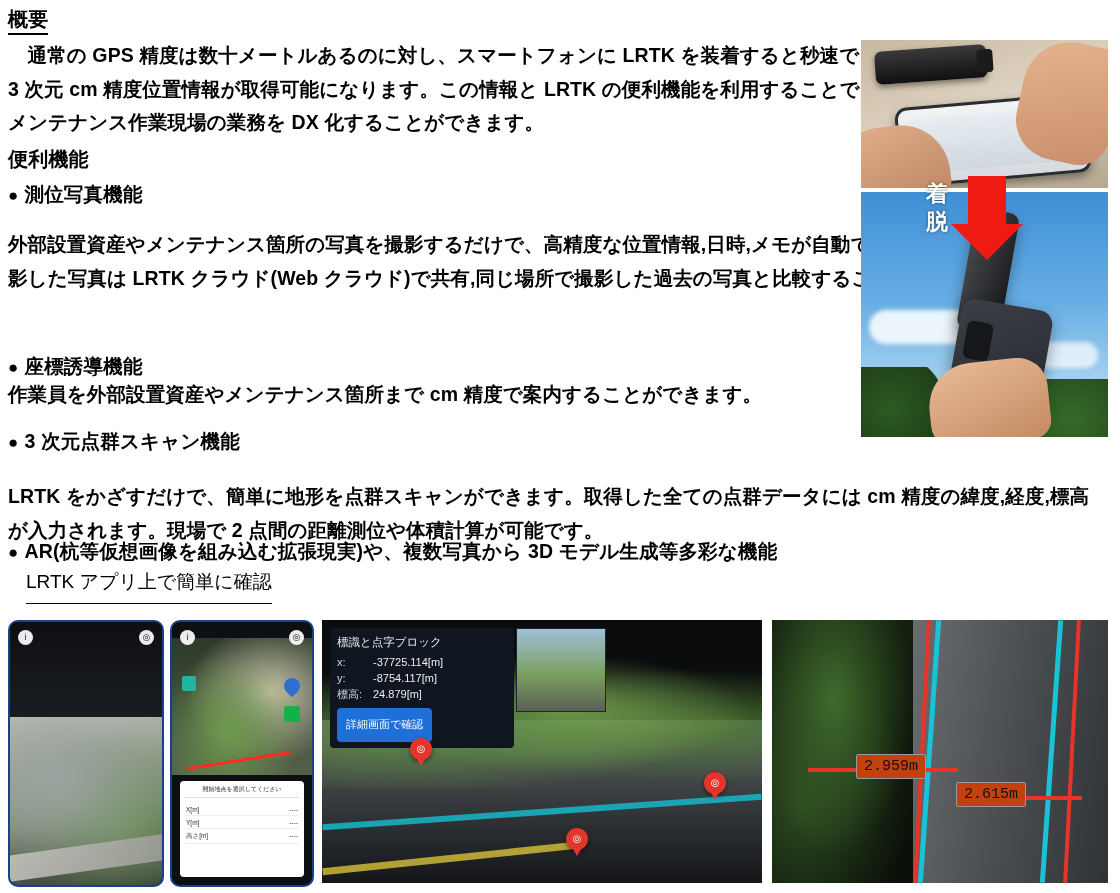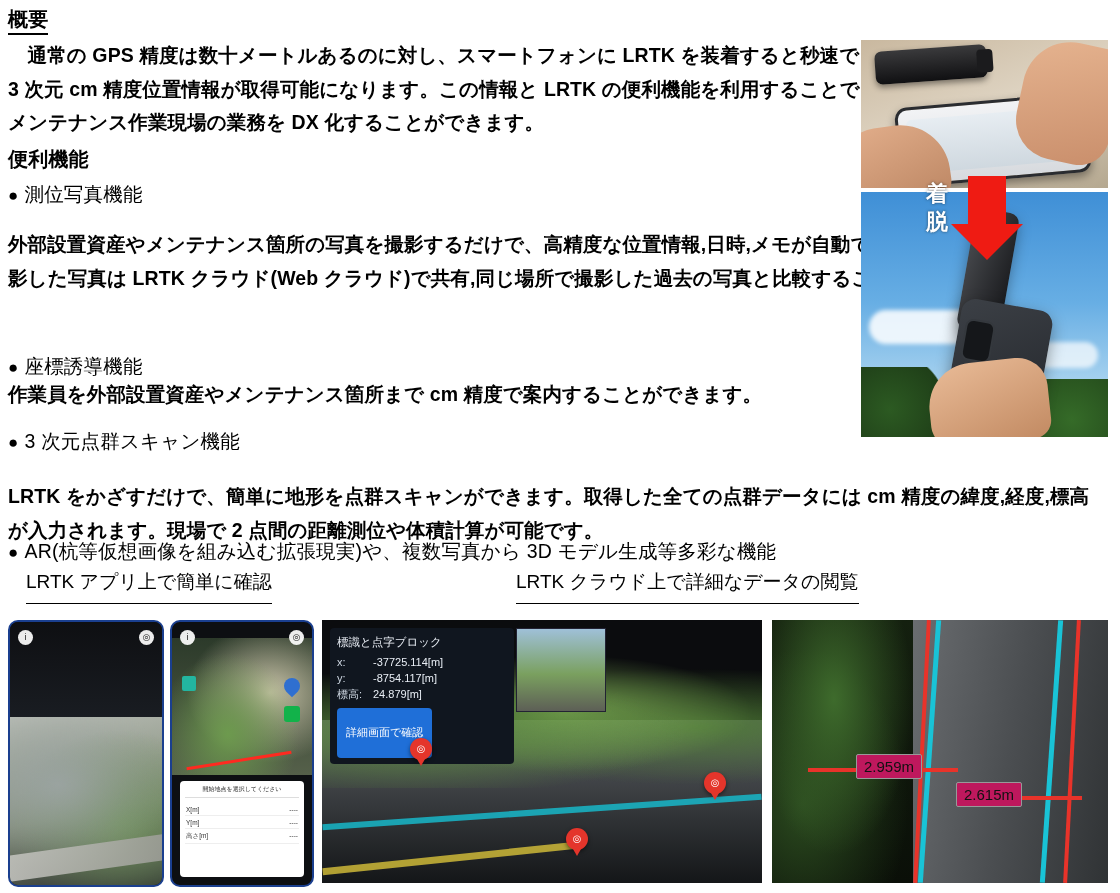--- a/index.html
+++ b/index.html
@@ -42,21 +42,21 @@
   }
   p.body {
     font-size: 19.5px;
     line-height: 1.72;
     margin: 0;
     letter-spacing: 0.1px;
     font-weight: bold;
   }
   .bullet-head {
     font-size: 19.5px;
-    font-weight: normal;
+    font-weight: bold;
     margin: 7px 0 2px 0;
     line-height: 1.5;
     letter-spacing: 0.2px;
   }
   .bullet-head .dot {
     font-size: 17px;
     margin-right: 6px;
   }
   .block {
     margin-bottom: 1px;
@@ -321,21 +321,21 @@
     border-radius:4px; padding:6px 7px; box-sizing:border-box;
     font-size:11px; line-height:1.45;
   }
   .cloud-card .title{ font-size:11.5px; margin-bottom:4px; }
   .cloud-card .kv{ display:flex; }
   .cloud-card .kv .k{ width:36px; color:#cfd8e3; }
   .cloud-card .kv .v{ flex:1; }
   .cloud-card .btn{
     margin-top:6px; display:inline-block;
     background:#1f6fd8; color:#fff; font-size:11px;
-    padding:17px 9px; border-radius:4px;
+    padding:9px 9px; border-radius:4px;
   }
   .cloud-card .thumb{
     position:absolute; right:-92px; top:0; width:88px; height:82px;
     background: linear-gradient(180deg,#9fc0d8 0%, #7aa05f 55%, #5d5f56 100%);
     border:1px solid #223;
   }
   .map-pin{
     position:absolute; width:22px;height:22px;border-radius:50% 50% 50% 50%;
     background:#e4352b; color:#fff; font-size:10px; text-align:center; line-height:22px;
     box-shadow:0 2px 4px rgba(0,0,0,.5);
@@ -379,23 +379,23 @@
   }
   #shot-measure .mline1{
     position:absolute; left:36px; top:148px; width:150px; height:4px;
     background:#e8332a;
   }
   #shot-measure .mline2{
     position:absolute; left:190px; top:176px; width:120px; height:4px;
     background:#e8332a;
   }
   .mlabel{
-    position:absolute; background:#be185d; color:#111;
+    position:absolute; background:#c2410c; color:#111;
     font-size:15px; padding:3px 7px; border:1px solid #999;
-    border-radius:2px; white-space:nowrap;
+    border-radius:2px; white-space:nowrap;font-family:Liberation Mono, monospace;
   }
 </style>
 </head>
 <body>
 
 <div class="page">
 
   <div class="text-col">
 
     <h2 class="sec">
@@ -426,21 +426,20 @@
     <span class="dot">●</span><span>3 次元点群スキャン機能</span>
   </div>
   <p class="body wide-para" style="top:480px;">LRTK をかざすだけで、簡単に地形を点群スキャンができます。取得した全ての点群データには cm 精度の緯度,経度,標高が入力されます。現場で 2 点間の距離測位や体積計算が可能です。</p>
 
   <div class="bullet-head wide-para" style="top:530px;">
     <span class="dot">●</span><span>AR(杭等仮想画像を組み込む拡張現実)や、複数写真から 3D モデル生成等多彩な機能</span>
   </div>
 
   <div class="caption-row">
     <div class="caption left">LRTK アプリ上で簡単に確認</div>
-    <div class="caption right">LRTK クラウド上で詳細なデータの閲覧</div>
   </div>
 
   <div class="photo" id="photo-phone-attach">
     <div class="desk"></div>
     <div class="rod"></div>
     <div class="phone"></div>
     <div class="hand-r"></div>
     <div class="hand-l"></div>
   </div>
 

